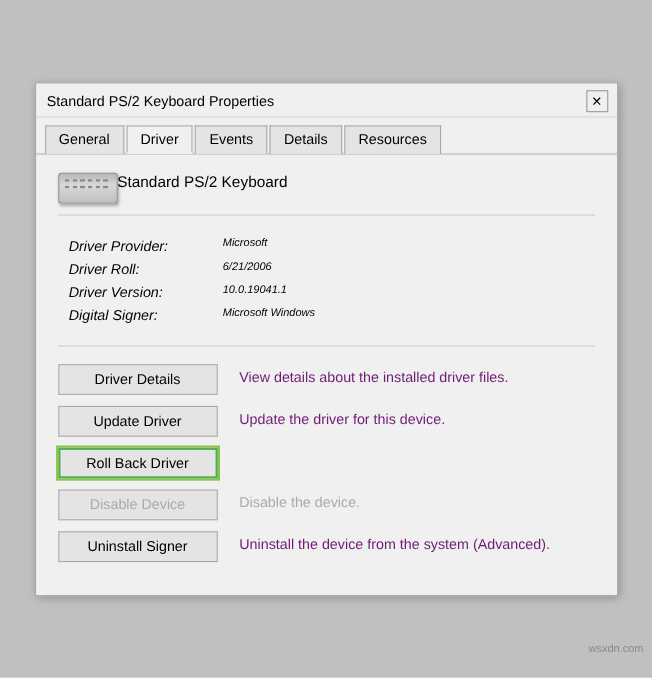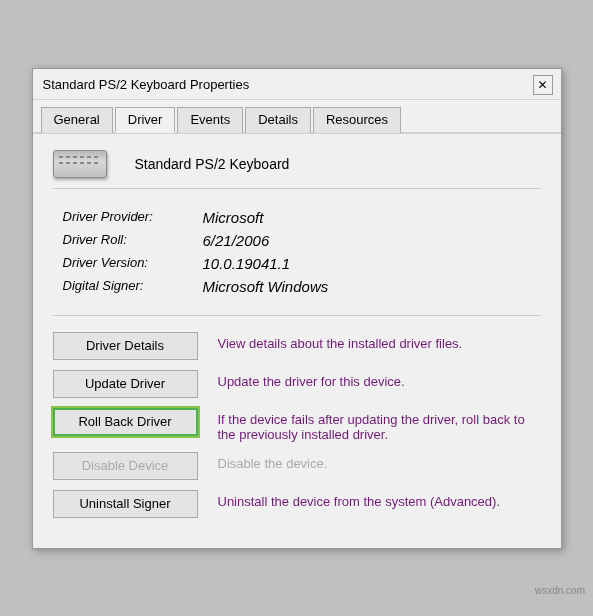--- a/index.html
+++ b/index.html
@@ -71,25 +71,23 @@
       border-bottom: 2px solid #f0f0f0;
       font-weight: normal;
       z-index: 1;
     }
     .content {
       padding: 16px 20px 20px 20px;
       background: #f0f0f0;
     }
     .device-header {
       display: flex;
-      align-items: center;
       margin-bottom: 20px;
       padding-bottom: 10px;
       border-bottom: 1px solid #ccc;
-      gap: 28px;
     }
     .device-name {
       font-size: 14px;
       font-weight: normal;
       color: #000;
     }
     .info-table {
       margin-left: 10px;
       margin-bottom: 20px;
     }
@@ -98,21 +96,21 @@
       margin-bottom: 6px;
       font-style: italic;
     }
     .info-label {
       width: 140px;
       color: #000;
       font-size: 13px;
     }
     .info-value {
       color: #000;
-      font-size: 15px;
+      font-size: 10px;
     }
     .divider {
       border: none;
       border-top: 1px solid #ccc;
       margin: 10px 0 16px 0;
     }
     .action-row {
       display: flex;
       align-items: flex-start;
       margin-bottom: 10px;
@@ -241,21 +239,20 @@
         <span class="action-desc">View details about the installed driver files.</span>
       </div>
 
       <div class="action-row">
         <button class="action-btn">Update Driver</button>
         <span class="action-desc">Update the driver for this device.</span>
       </div>
 
       <div class="action-row">
         <button class="action-btn rollback">Roll Back Driver</button>
-        <span class="action-desc">If the device fails after updating the driver, roll back to the previously installed driver.</span>
       </div>
 
       <div class="action-row">
         <button class="action-btn disabled">Disable Device</button>
         <span class="action-desc disabled">Disable the device.</span>
       </div>
 
       <div class="action-row">
         <button class="action-btn">Uninstall Signer</button>
         <span class="action-desc">Uninstall the device from the system (Advanced).</span>

